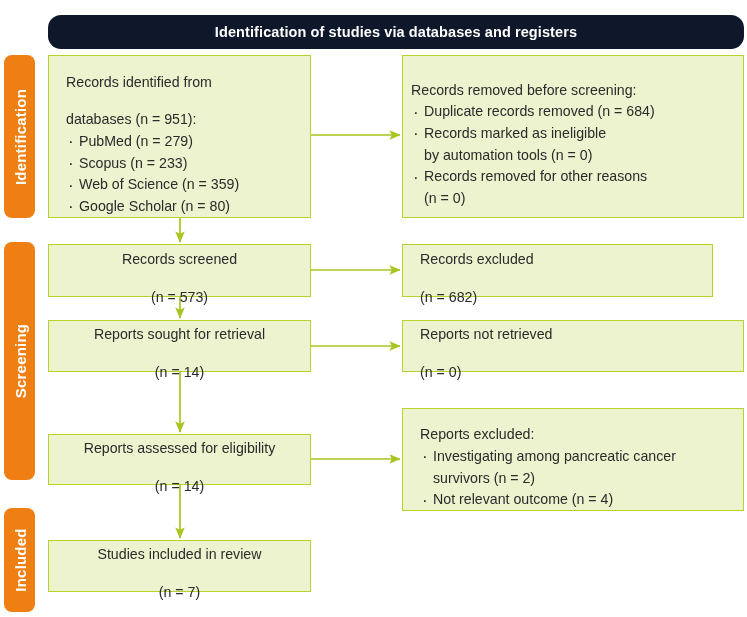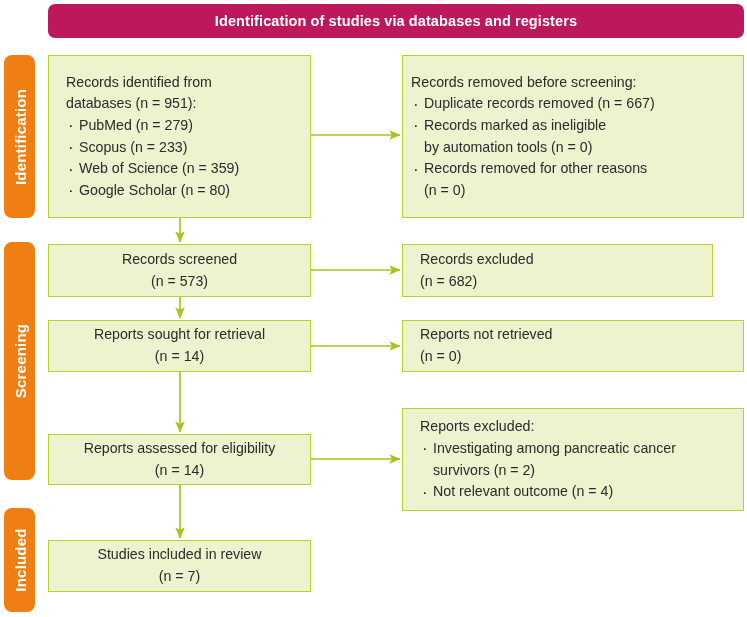--- a/index.html
+++ b/index.html
@@ -49,25 +49,25 @@
     font-size: 15px;
     font-weight: bold;
     letter-spacing: .2px;
     line-height: 1;
   }
 
   
   #header-banner {
     position: absolute;
     left: 48px;
-    top: 4px;
+    top: 15px;
     width: 696px;
     height: 34px;
-    background: #be185d;
-    border-radius: 7px;
+    background: #0f172a;
+    border-radius: 13px;
     display: flex;
     align-items: center;
     justify-content: center;
     z-index: 3;
   }
   #header-banner .banner-text {
     color: #ffffff;
     font-size: 14.5px;
     font-weight: bold;
     letter-spacing: .1px;
@@ -90,21 +90,21 @@
   .flow-box.center {
     align-items: center;
     text-align: center;
   }
   .flow-box.left {
     align-items: flex-start;
     text-align: left;
     padding-left: 17px;
     padding-right: 10px;
   }
-  .flow-box .line { white-space: nowrap; }
+  .flow-box .line { white-space: nowrap; margin-top: 16px; }
   .flow-box ul {
     margin: 0;
     padding: 0;
     list-style: none;
   }
   .flow-box ul li {
     position: relative;
     padding-left: 13px;
     white-space: nowrap;
   }
@@ -172,21 +172,21 @@
       <li><span>Scopus (n = 233)</span></li>
       <li><span>Web of Science (n = 359)</span></li>
       <li><span>Google Scholar (n = 80)</span></li>
     </ul>
   </div>
 
   <div class="flow-box left" style="left:402px;top:55px;width:342px;height:163px;padding-left:8px;">
     <div class="line">Records removed before screening:</div>
     <ul>
       <li>
-        <span>Duplicate records removed (n = 667)</span>
+        <span>Duplicate records removed (n = 684)</span>
       </li>
       <li>
         <span>Records marked as ineligible</span>
         <span class="cont">by automation tools (n = 0)</span>
       </li>
       <li>
         <span>Records removed for other reasons</span>
         <span class="cont">(n = 0)</span>
       </li>
     </ul>

